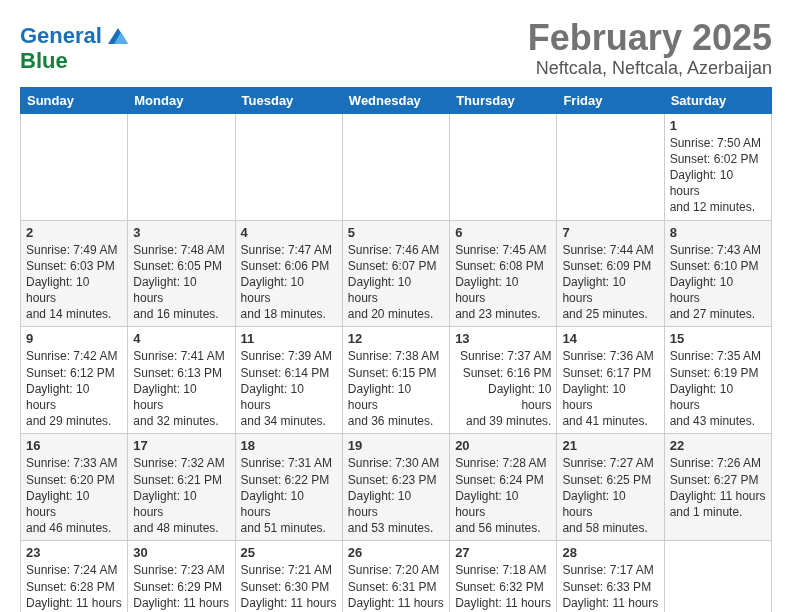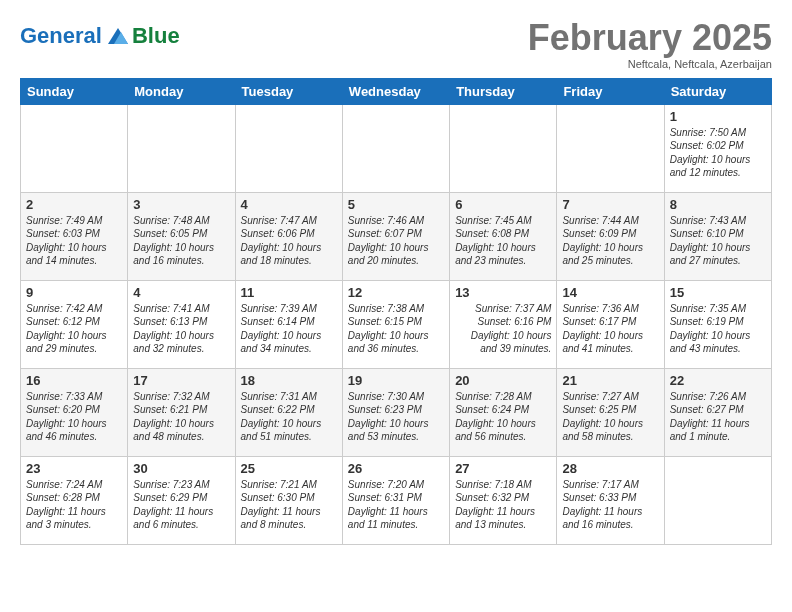--- a/index.html
+++ b/index.html
@@ -41,21 +41,21 @@
     .title-block {
       text-align: right;
     }
     .month-title {
       font-size: 36px;
       font-weight: bold;
       color: #737373;
       line-height: 1.1;
     }
     .location {
-      font-size: 11px;
+      font-size: 18px;
       color: #555;
     }
     .calendar {
       width: 100%;
       border-collapse: collapse;
       border: 1px solid #ccc;
     }
     .calendar th {
       background-color: #1a6fba;
       color: #fff;
@@ -78,36 +78,35 @@
     .calendar tr:nth-child(even) td {
       background: #f5f5f5;
     }
     .day-number {
       font-size: 13px;
       font-weight: bold;
       display: block;
       margin-bottom: 2px;
     }
     .day-info {
-      font-size: 10px;
+      font-size: 12px;
       line-height: 1.35;
       color: #333;
-      font-style: italic;
     }
     .empty-cell {
       background: #fff !important;
     }
   </style>
 </head>
 <body>
 
 <div class="container">
   <div class="header-row">
     <div class="logo">
-      <div style="display:flex;flex-direction:row;align-items:center;">
+      <div style="display:flex;flex-direction:column;align-items:flex-start;">
         <div style="display:flex;align-items:center;">
           <span class="logo-text"><span>General</span></span>
           <svg class="logo-icon" viewBox="0 0 28 28" xmlns="http://www.w3.org/2000/svg">
             <polygon points="4,22 14,6 24,22" fill="#1a6fba"></polygon>
             <polygon points="10,22 17,10 24,22" fill="#5aaee8"></polygon>
           </svg>
         </div>
         <span class="logo-text" style="color:#15803d;font-size:22px;font-weight:bold;">Blue</span>
       </div>
     </div>

